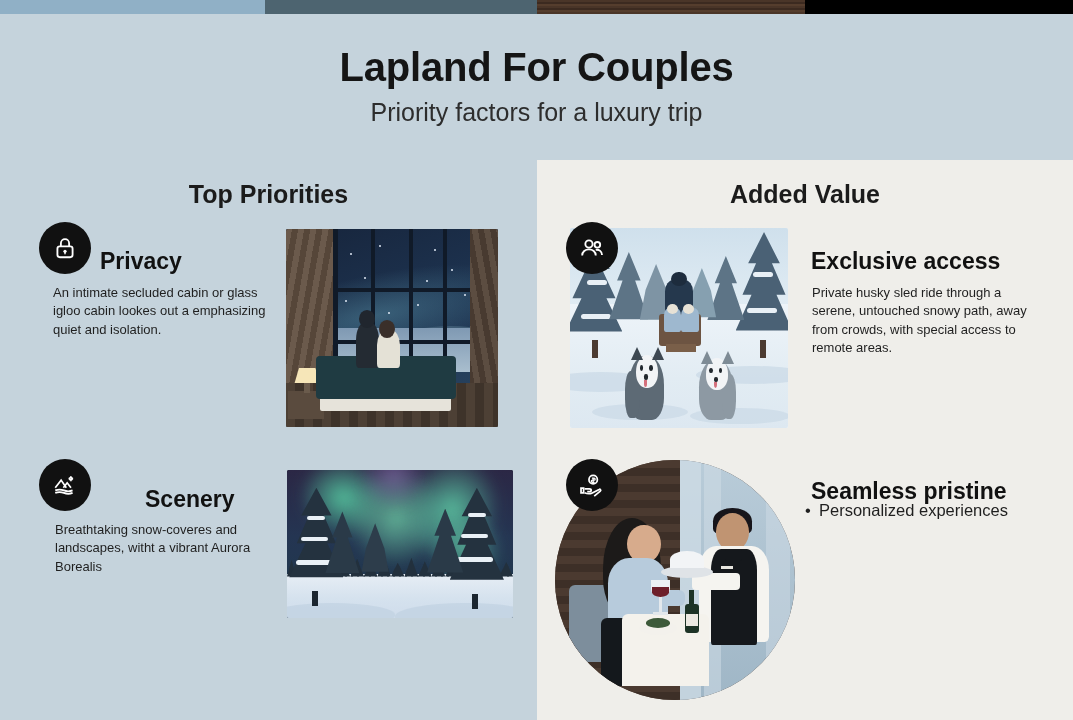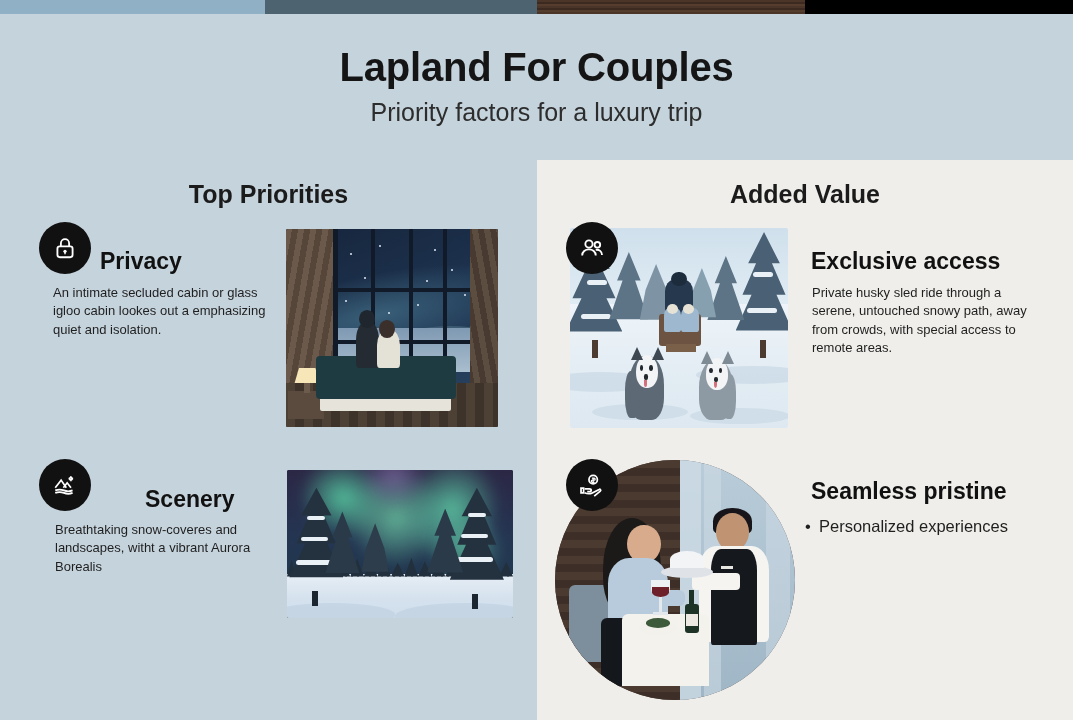--- a/index.html
+++ b/index.html
@@ -377,18 +377,18 @@
       <div class="bottle-neck" style="left:56%; top:54%; width:2%; height:7%;"></div>
       <div class="bottle-label" style="left:54.4%; top:64%; width:5%; height:5%;"></div>
       <div class="glass-bowl" style="left:40%; top:50%; width:8%; height:7%;"></div>
       <div class="glass-wine" style="left:40.5%; top:53%; width:7%; height:4%;"></div>
       <div class="glass-stem" style="left:43.4%; top:57%; width:1.2%; height:7%;"></div>
       <div class="glass-stem" style="left:41%; top:63.5%; width:6%; height:1.2%;"></div>
     </div>
 
     <div class="sec-title" style="position:absolute; left:274px; top:318px;">Seamless pristine</div>
 
-    <ul class="bullets" style="position:absolute; left:268px; top:355px; width:230px;">
+    <ul class="bullets" style="position:absolute; left:268px; top:339px; width:230px;">
       <li>Personalized experiences</li>
     </ul>
   </div>
 
 </div>
 
 </body></html>

